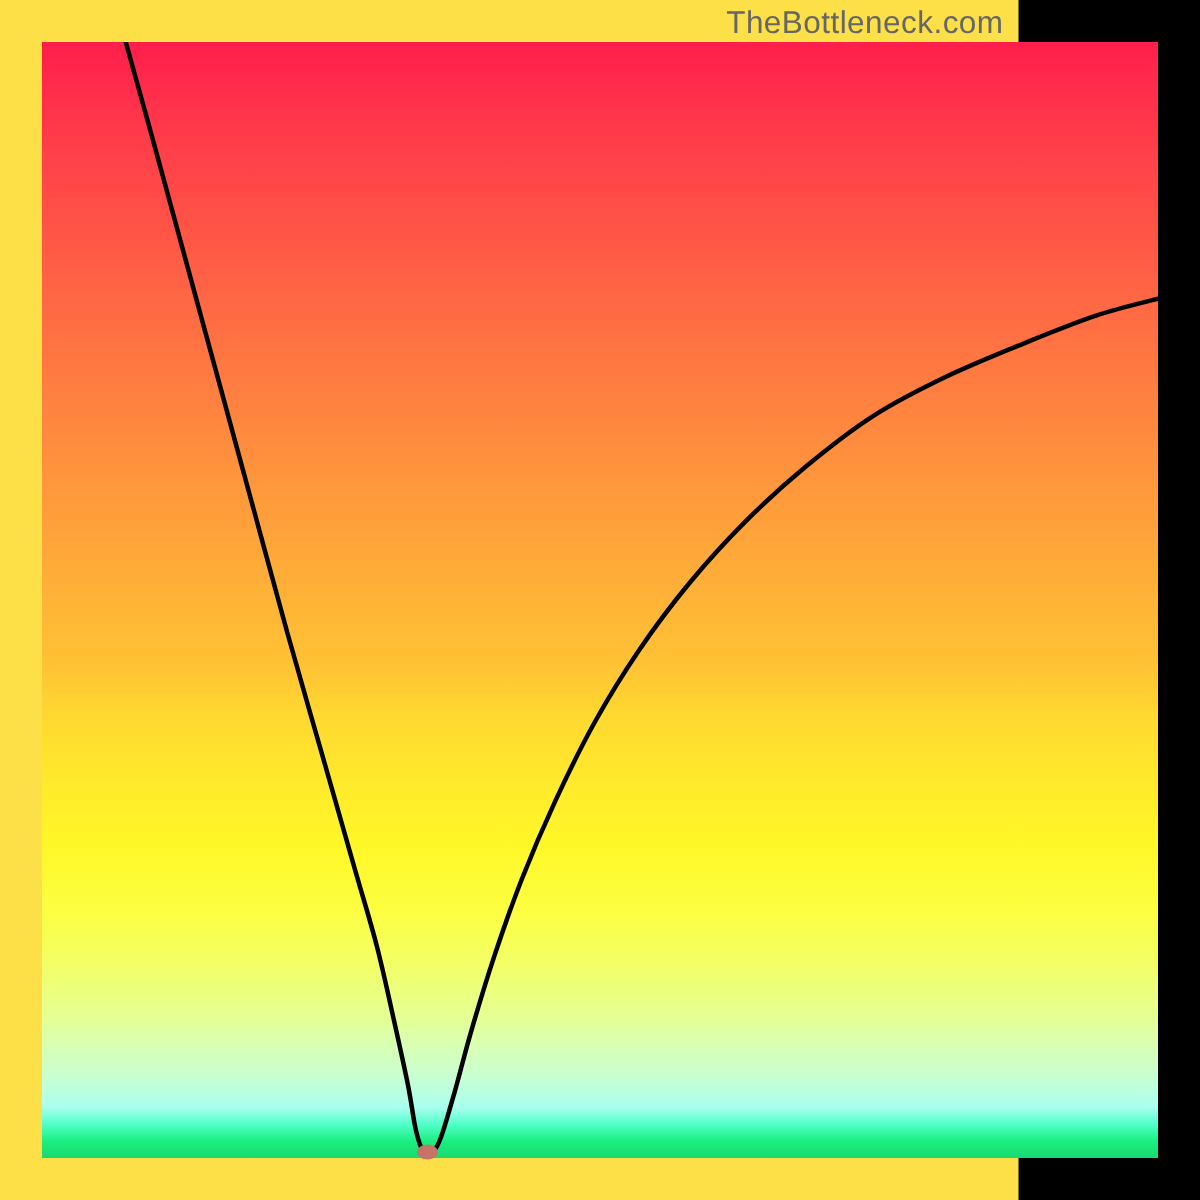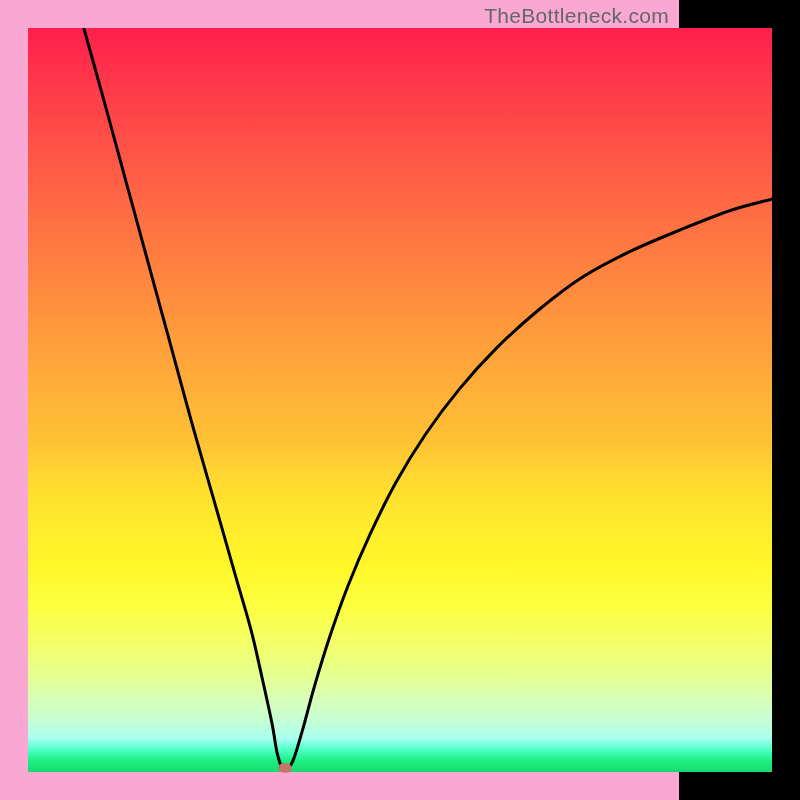--- a/index.html
+++ b/index.html
@@ -8,21 +8,21 @@
     width: 800px;
     height: 800px;
     overflow: hidden;
     background: #000;
     font-family: Arial, Helvetica, sans-serif;
   }
   .outer {
     position: relative;
     width: 679px;
     height: 800px;
-    background: #f9a8d4;
+    background: #fde047;
   }
   .watermark {
     position: absolute;
     top: 4px;
     right: 10px;
     color: #666;
     font-size: 21px;
     font-weight: 500;
     letter-spacing: 0.3px;
     z-index: 5;

